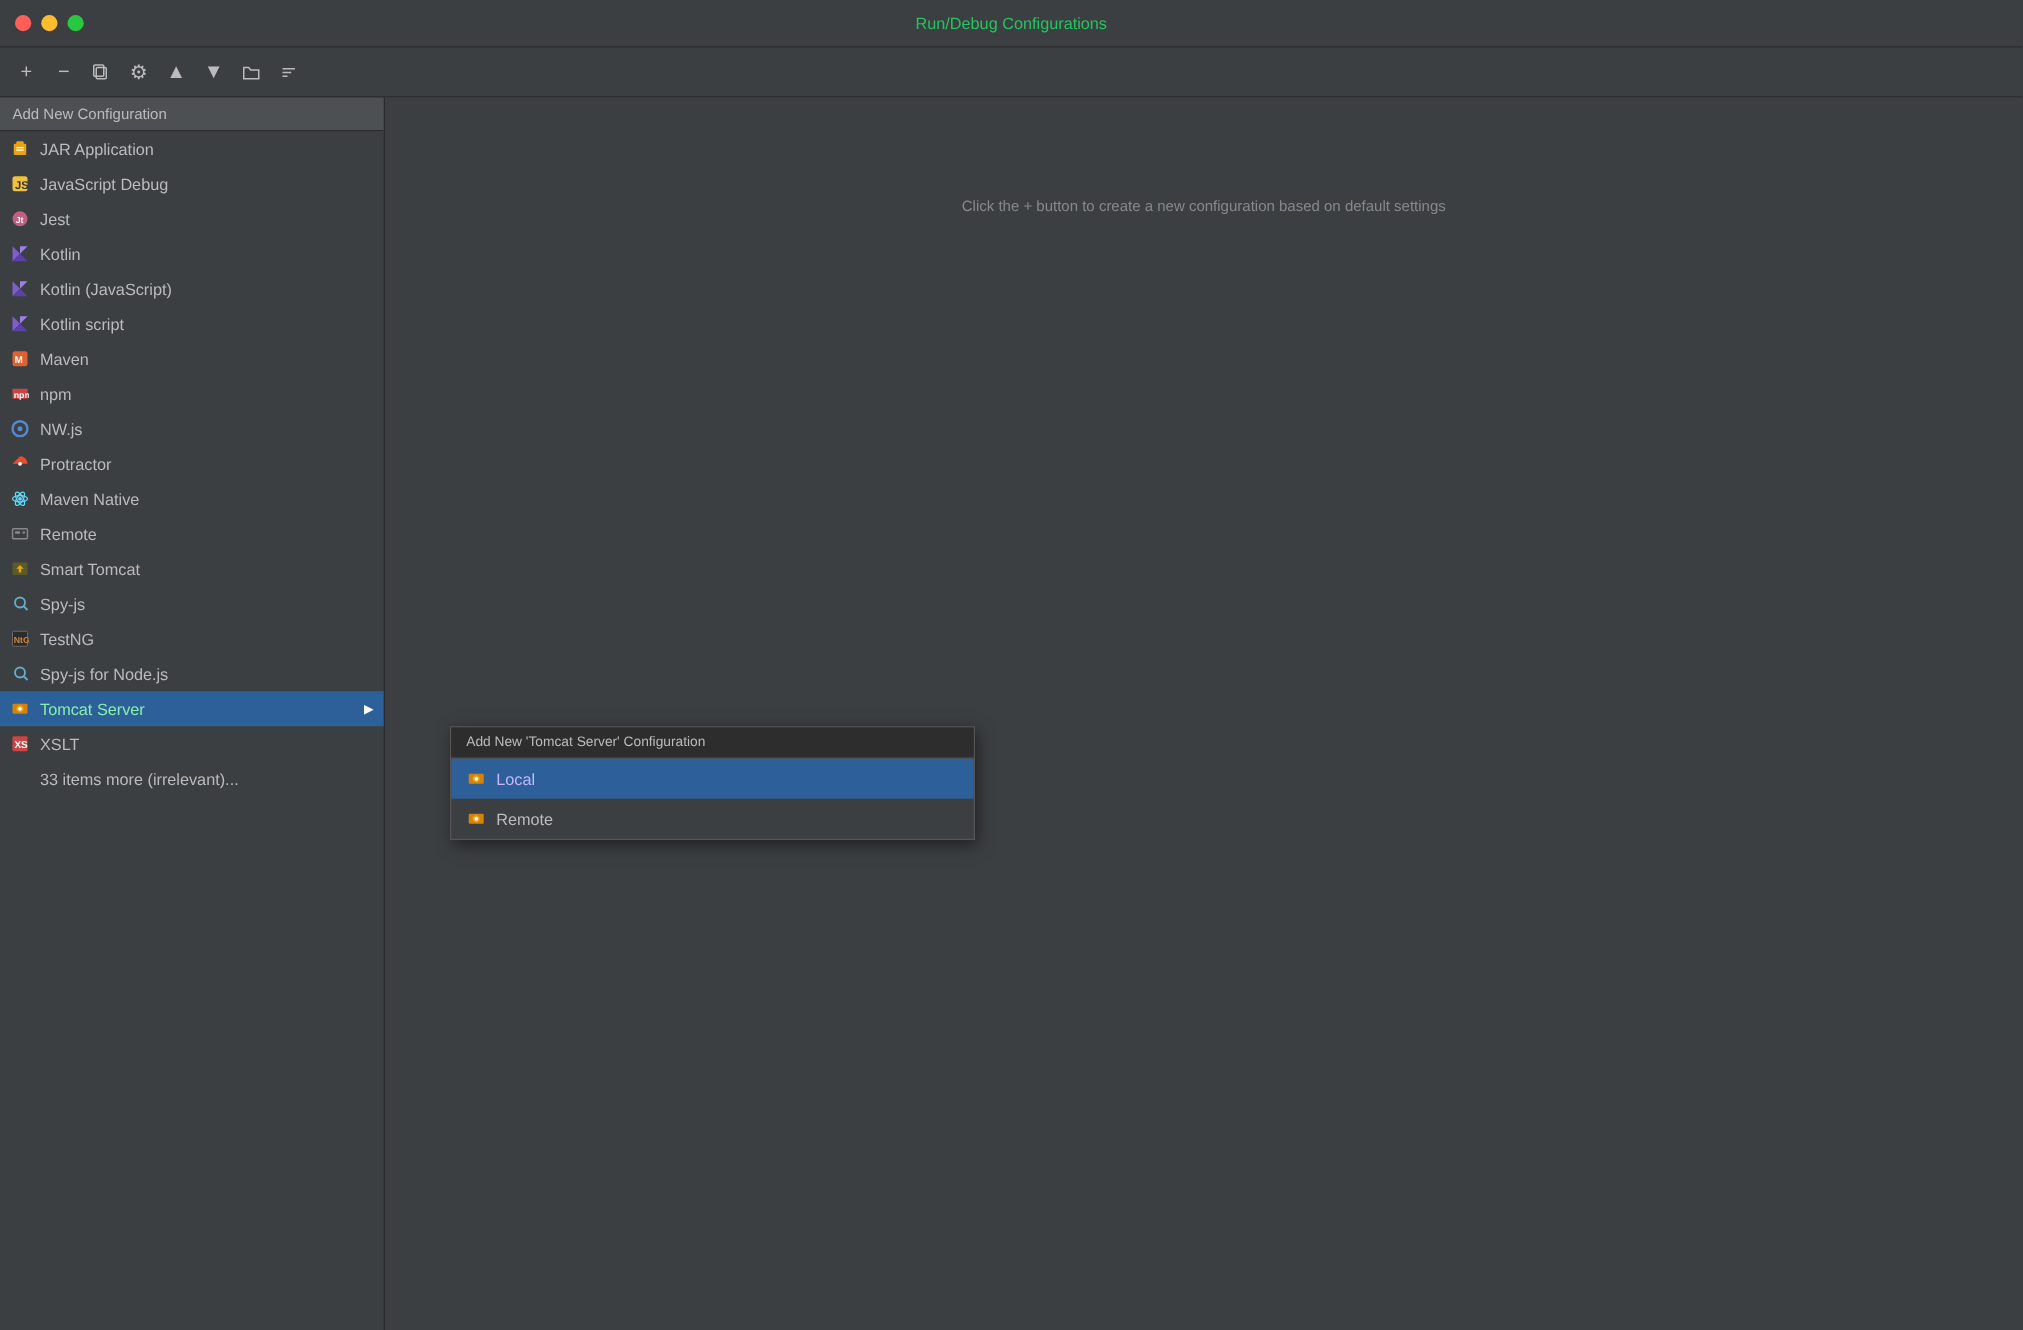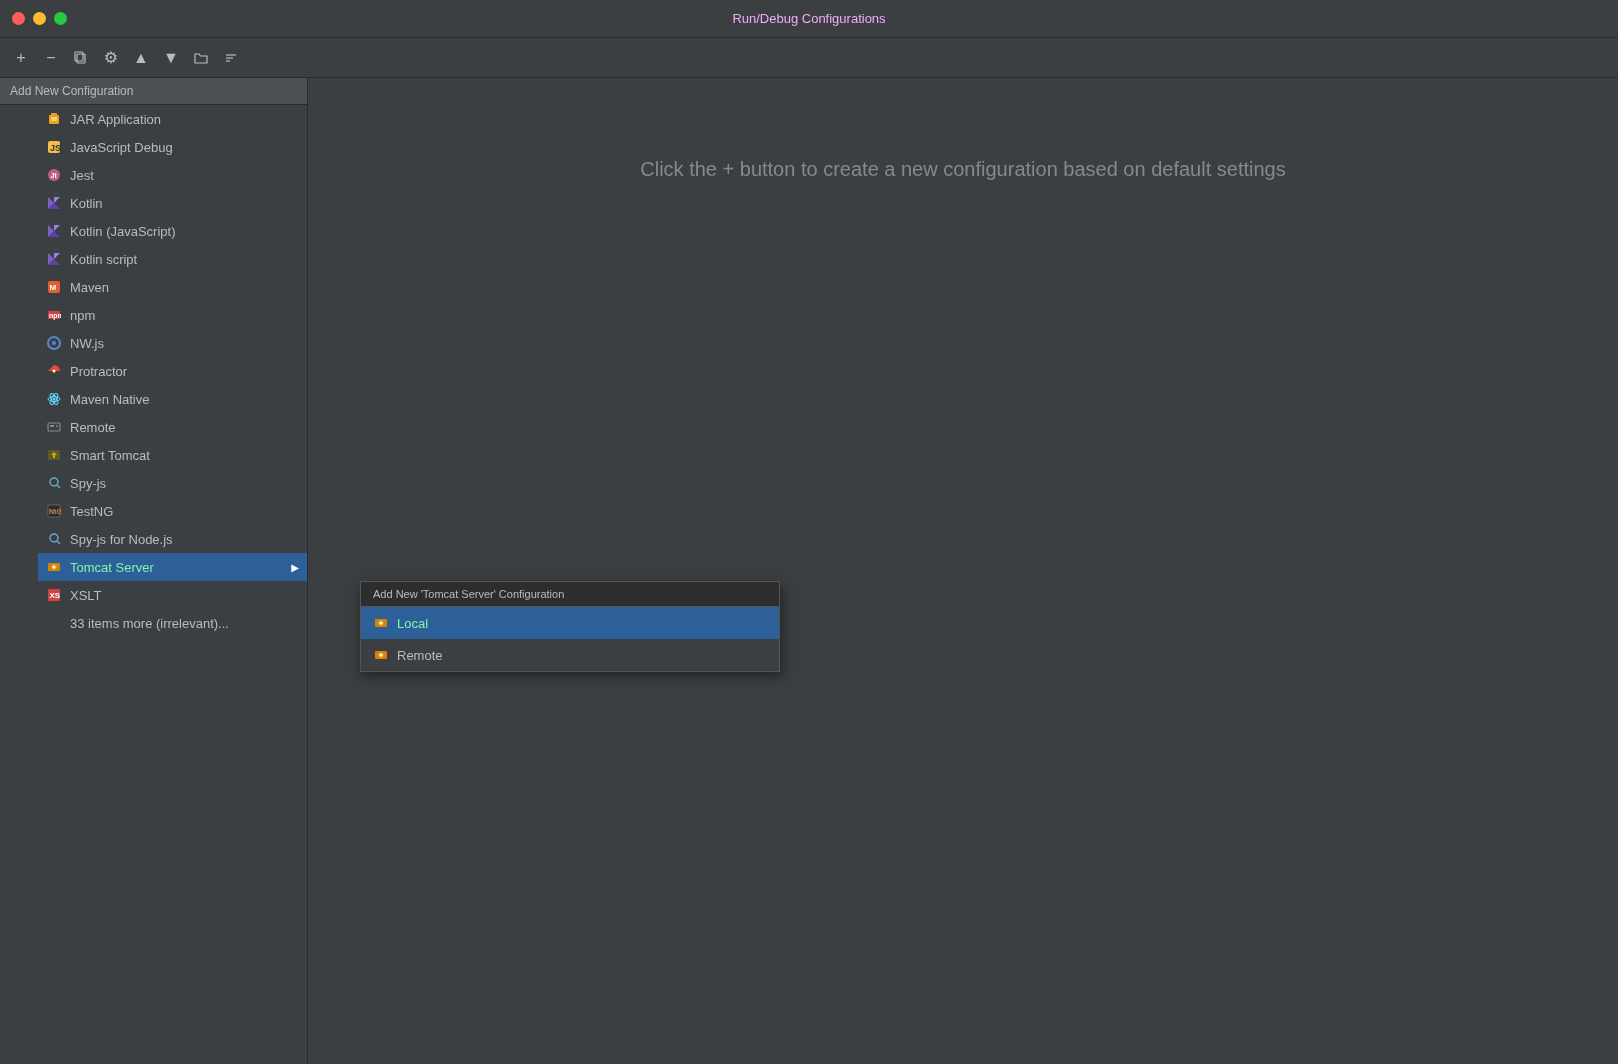--- a/index.html
+++ b/index.html
@@ -33,21 +33,21 @@
     .tb-btn {
       width: 13px;
       height: 13px;
       border-radius: 50%;
       cursor: pointer;
     }
     .tb-close { background: #ff5f57; }
     .tb-min { background: #febc2e; }
     .tb-max { background: #28c840; }
     .titlebar-title {
-      color: #f0abfc;
+      color: #22c55e;
       font-size: 13px;
     }
 
     
     .toolbar {
       background: #3c3f41;
       height: 40px;
       display: flex;
       align-items: center;
       padding: 0 8px;
@@ -88,21 +88,20 @@
       background: #4c5052;
       padding: 6px 10px;
       color: #bbbbbb;
       font-size: 12px;
       font-weight: 500;
       border-bottom: 1px solid #2b2b2b;
     }
 
     .config-list {
       list-style: none;
-      padding-left: 38px;
     }
     .config-item {
       display: flex;
       align-items: center;
       padding: 5px 8px;
       gap: 8px;
       cursor: pointer;
       color: #bbbbbb;
       font-size: 13px;
       height: 28px;
@@ -132,21 +131,21 @@
     .right-panel {
       flex: 1;
       background: #3c3f41;
       display: flex;
       align-items: flex-start;
       justify-content: center;
       padding-top: 80px;
     }
     .right-panel-hint {
       color: #888888;
-      font-size: 20px;
+      font-size: 12px;
     }
 
     
     .submenu-container {
       position: absolute;
       left: 360px;
       top: 590px;
       z-index: 100;
     }
     .submenu-header {
@@ -168,21 +167,21 @@
       align-items: center;
       padding: 6px 12px;
       gap: 8px;
       cursor: pointer;
       font-size: 13px;
       color: #bbbbbb;
       height: 32px;
     }
     .submenu-item.selected {
       background: #2d6099;
-      color: #86efac;
+      color: #c4b5fd;
     }
 
     
     .left-panel::-webkit-scrollbar {
       width: 8px;
     }
     .left-panel::-webkit-scrollbar-track {
       background: #3c3f41;
     }
     .left-panel::-webkit-scrollbar-thumb {

